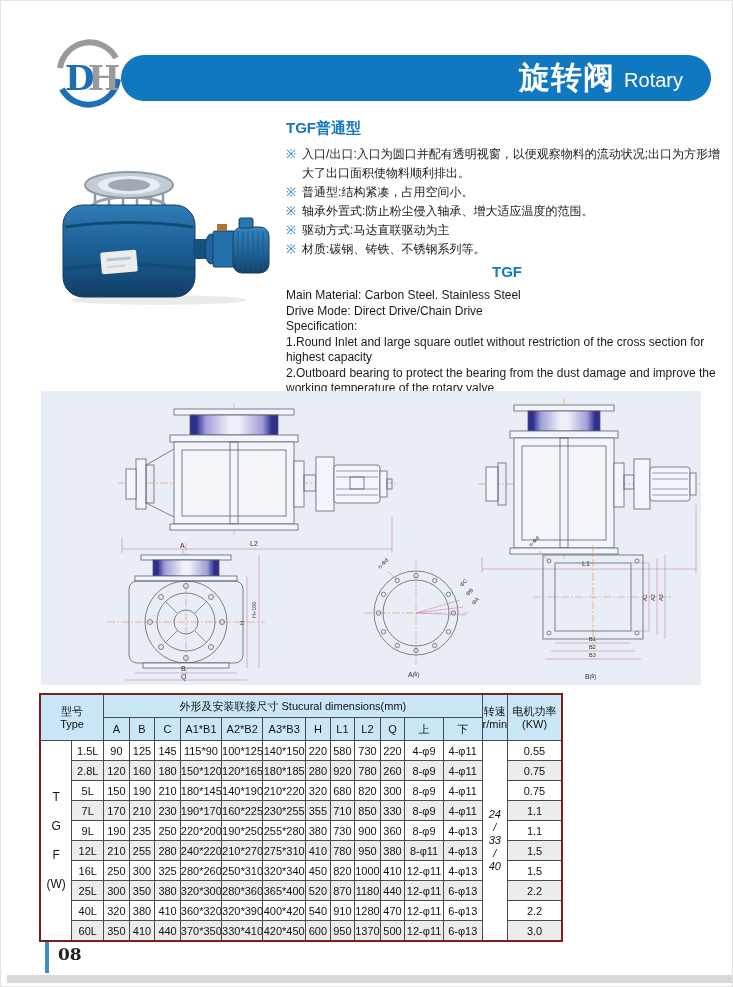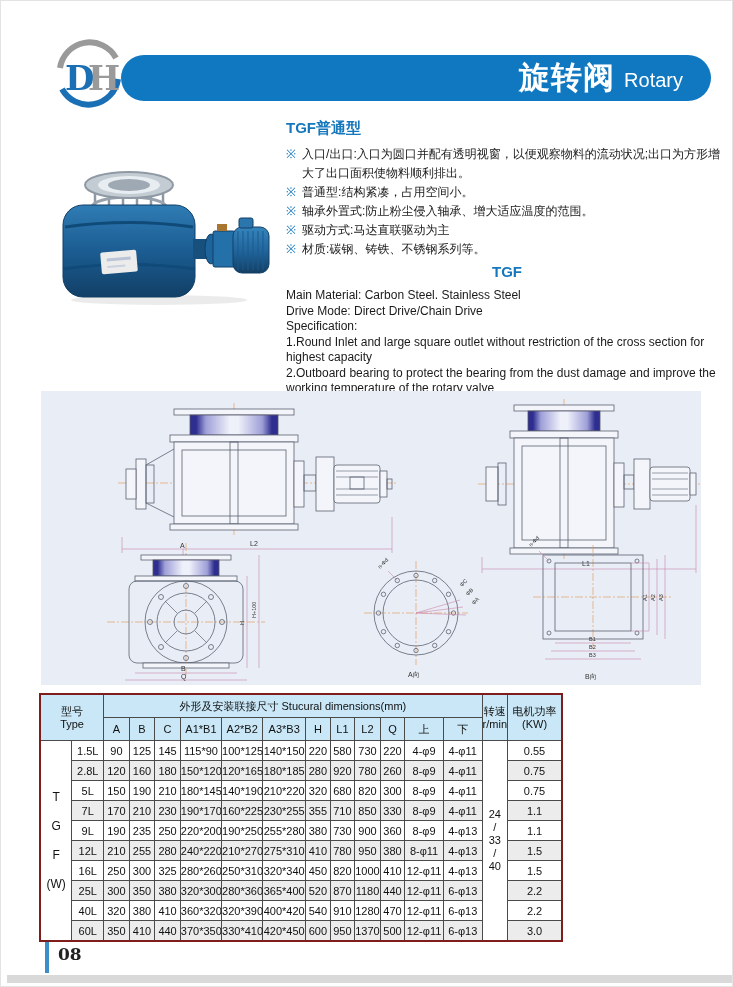--- a/index.html
+++ b/index.html
@@ -46,21 +46,21 @@
     position:absolute; left:38px; top:692px; width:524px;
     border-collapse:collapse; table-layout:fixed; font-size:11px; color:#111;
     border:2px solid #7f1d1d;
   }
   .dim-table th, .dim-table td { border:1px solid #4a4a4a; text-align:center; padding:0; }
   .dim-table thead th { background:#c9e7f6; font-weight:normal; height:22px; }
   .dim-table tbody td { height:19px; background:#fff; }
   .dim-table tbody tr:nth-child(even) td { background:#ececec; }
   .th-pre { white-space:pre-line; line-height:13px; }
   .group-cell { background:#fff !important; white-space:pre-line; line-height:29px; font-size:12px; vertical-align:middle; }
-  .speed-cell { background:#fff !important; white-space:pre-line; line-height:13px; }
+  .speed-cell { background:#fff !important; white-space:pre-line; line-height:13px;font-style:italic; }
 
   
   .page-num { position:absolute; left:44px; top:941px; display:flex; align-items:flex-start; }
   .page-num .bar { width:4px; height:31px; background:#3a8fc8; }
   .page-num .num { font-size:17px; font-weight:bold; margin-left:9px; margin-top:2px; font-family:"DejaVu Serif", serif; }
 </style>
 </head>
 <body>
 
 <div class="page">

